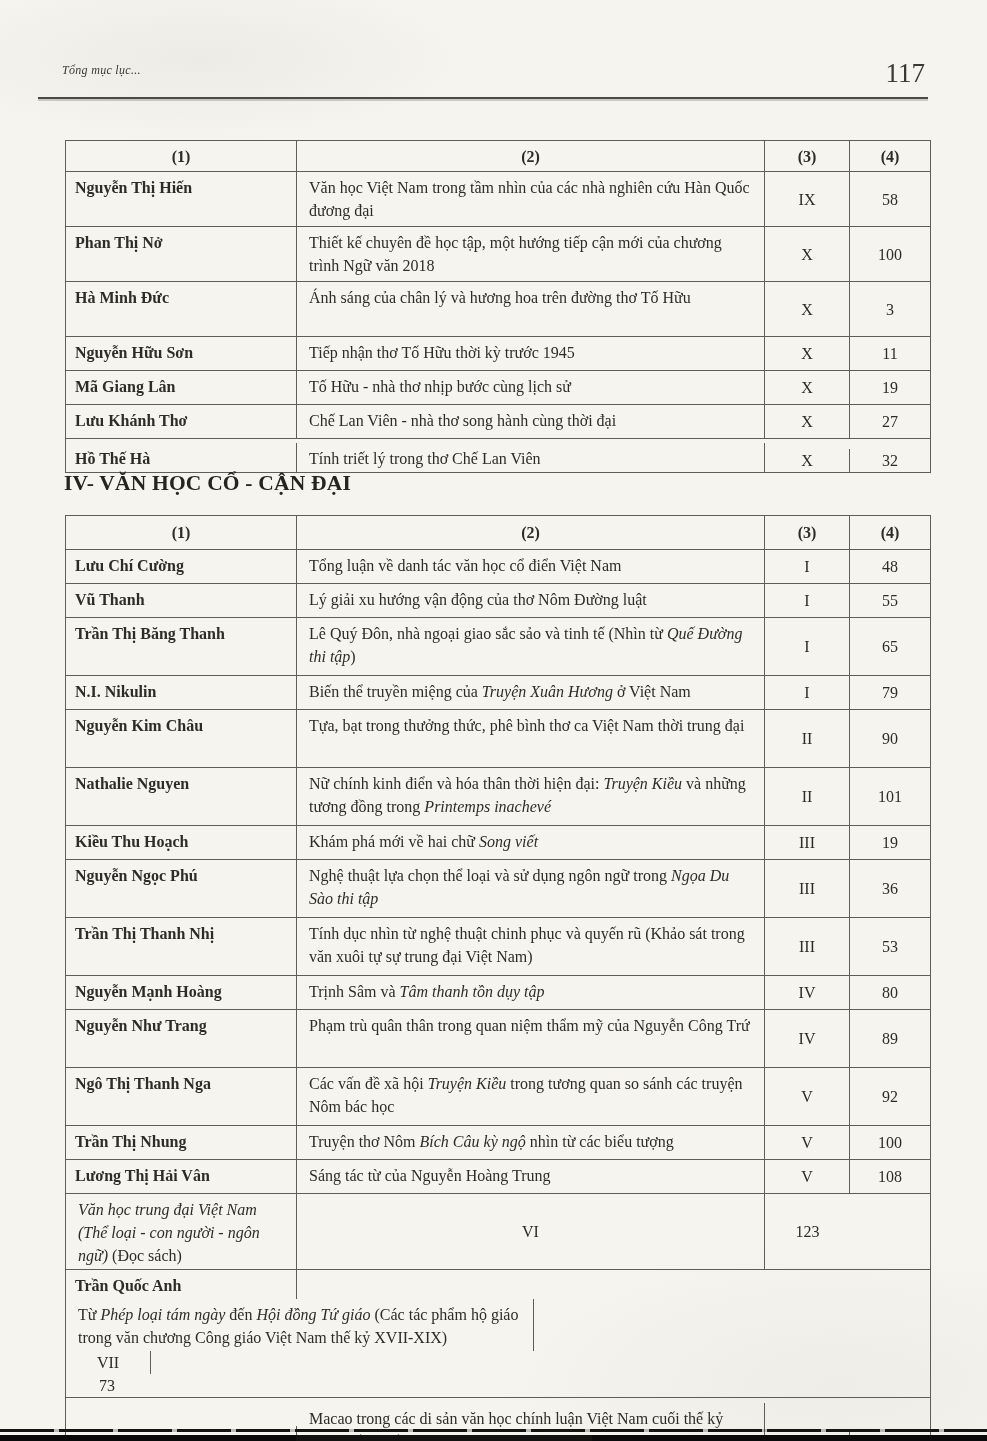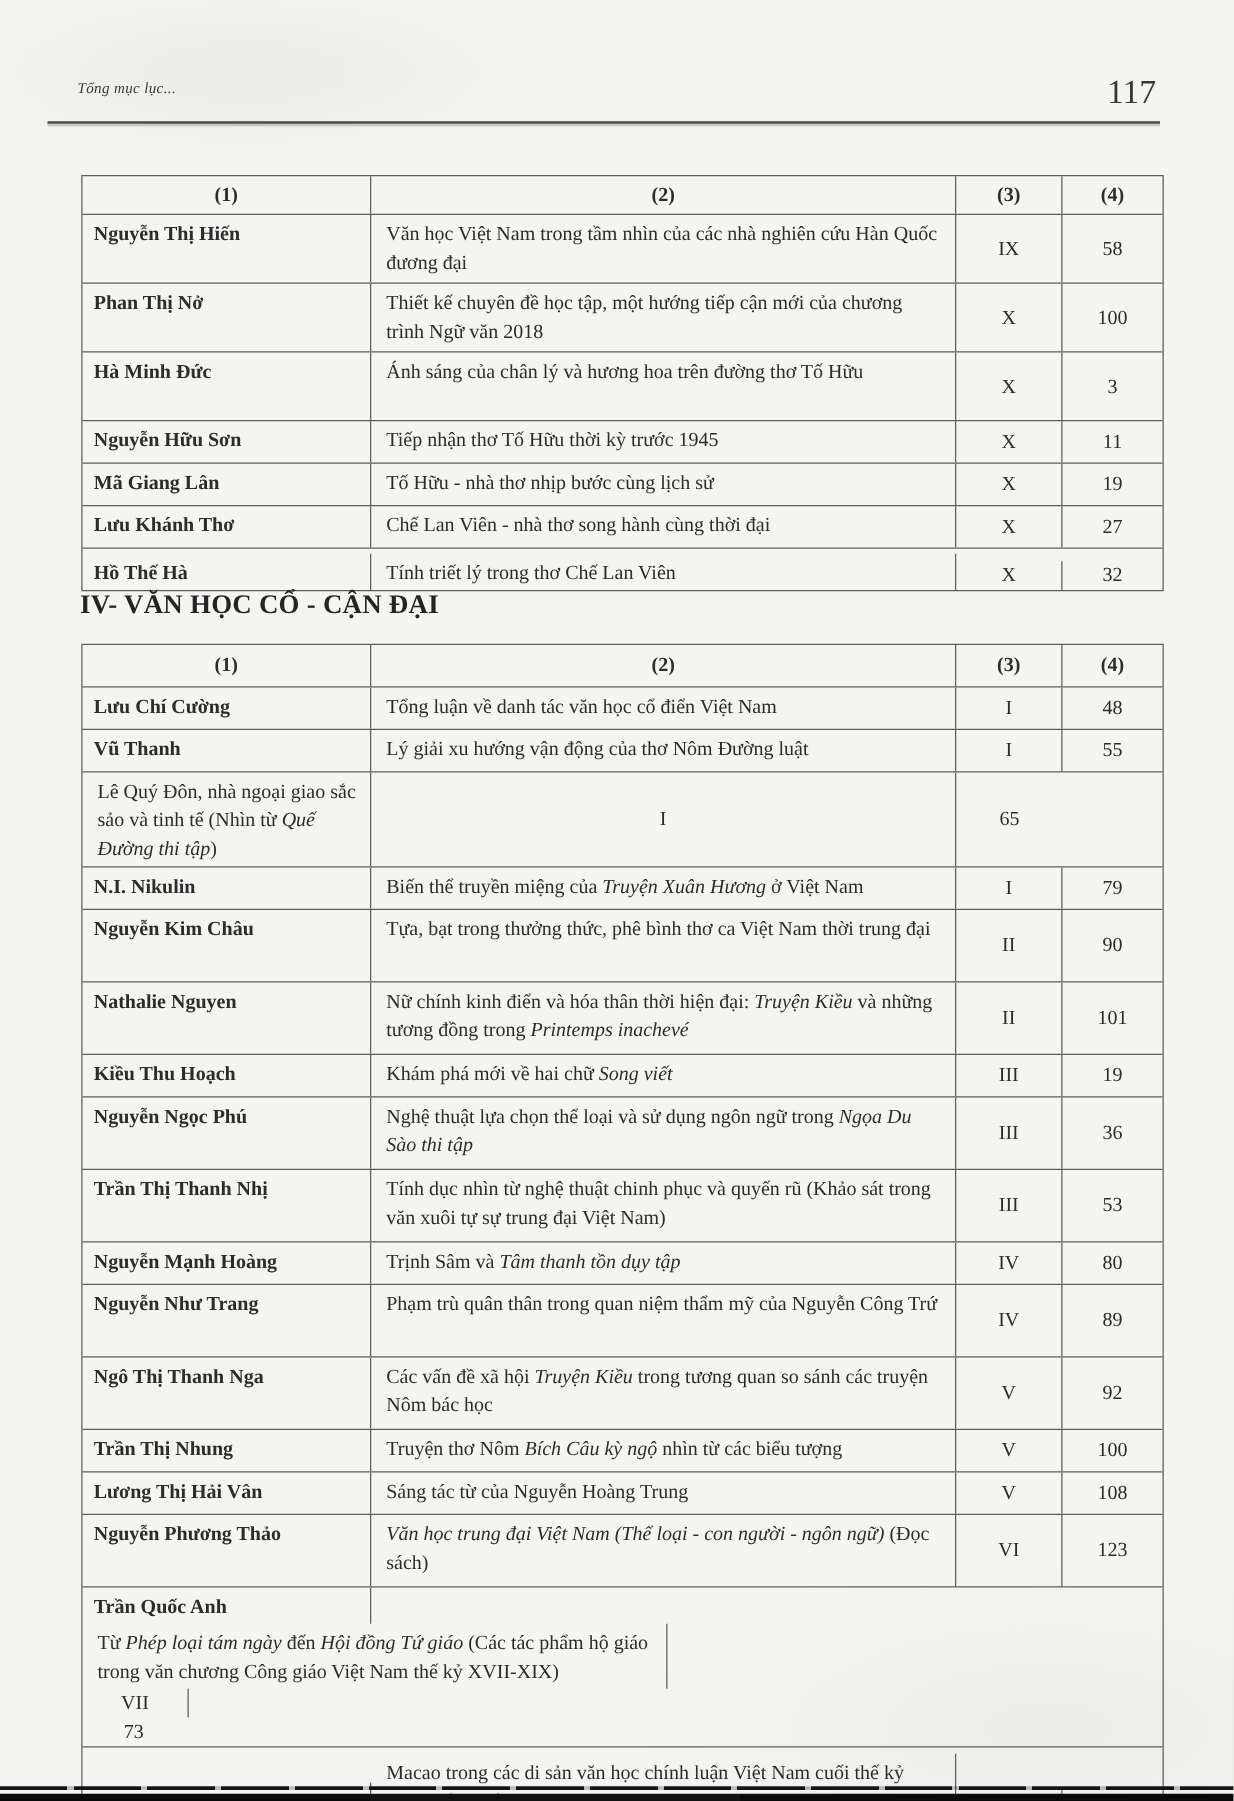--- a/index.html
+++ b/index.html
@@ -168,20 +168,21 @@
         <div class="tcell cnum">I</div>
         <div class="tcell cnum">48</div>
       </div>
       <div class="trow lines-1">
         <div class="tcell author">Vũ Thanh</div>
         <div class="tcell title"><span>Lý giải xu hướng vận động của thơ Nôm Đường luật</span></div>
         <div class="tcell cnum">I</div>
         <div class="tcell cnum">55</div>
       </div>
       <div class="trow lines-2">
+        <div class="tcell author">Trần Thị Băng Thanh</div>
         <div class="tcell title"><span>Lê Quý Đôn, nhà ngoại giao sắc sảo và tinh tế (Nhìn từ </span><span class="it">Quế Đường thi tập</span><span>)</span></div>
         <div class="tcell cnum">I</div>
         <div class="tcell cnum">65</div>
       </div>
       <div class="trow lines-1">
         <div class="tcell author">N.I. Nikulin</div>
         <div class="tcell title"><span>Biến thể truyền miệng của </span><span class="it">Truyện Xuân Hương</span><span> ở Việt Nam</span></div>
         <div class="tcell cnum">I</div>
         <div class="tcell cnum">79</div>
       </div>
@@ -239,21 +240,20 @@
         <div class="tcell cnum">V</div>
         <div class="tcell cnum">100</div>
       </div>
       <div class="trow lines-1">
         <div class="tcell author">Lương Thị Hải Vân</div>
         <div class="tcell title"><span>Sáng tác từ của Nguyễn Hoàng Trung</span></div>
         <div class="tcell cnum">V</div>
         <div class="tcell cnum">108</div>
       </div>
       <div class="trow lines-2">
-        <div class="tcell author">Nguyễn Phương Thảo</div>
         <div class="tcell title"><span class="it">Văn học trung đại Việt Nam (Thể loại - con người - ngôn ngữ)</span><span> (Đọc sách)</span></div>
         <div class="tcell cnum">VI</div>
         <div class="tcell cnum">123</div>
       </div>
       <div class="trow lines-3">
         <div class="tcell author">Trần Quốc Anh</div>
         <div class="tcell title"><span>Từ </span><span class="it">Phép loại tám ngày</span><span> đến </span><span class="it">Hội đồng Tứ giáo</span><span> (Các tác phẩm hộ giáo trong văn chương Công giáo Việt Nam thế kỷ XVII-XIX)</span></div>
         <div class="tcell cnum">VII</div>
         <div class="tcell cnum">73</div>
       </div>

